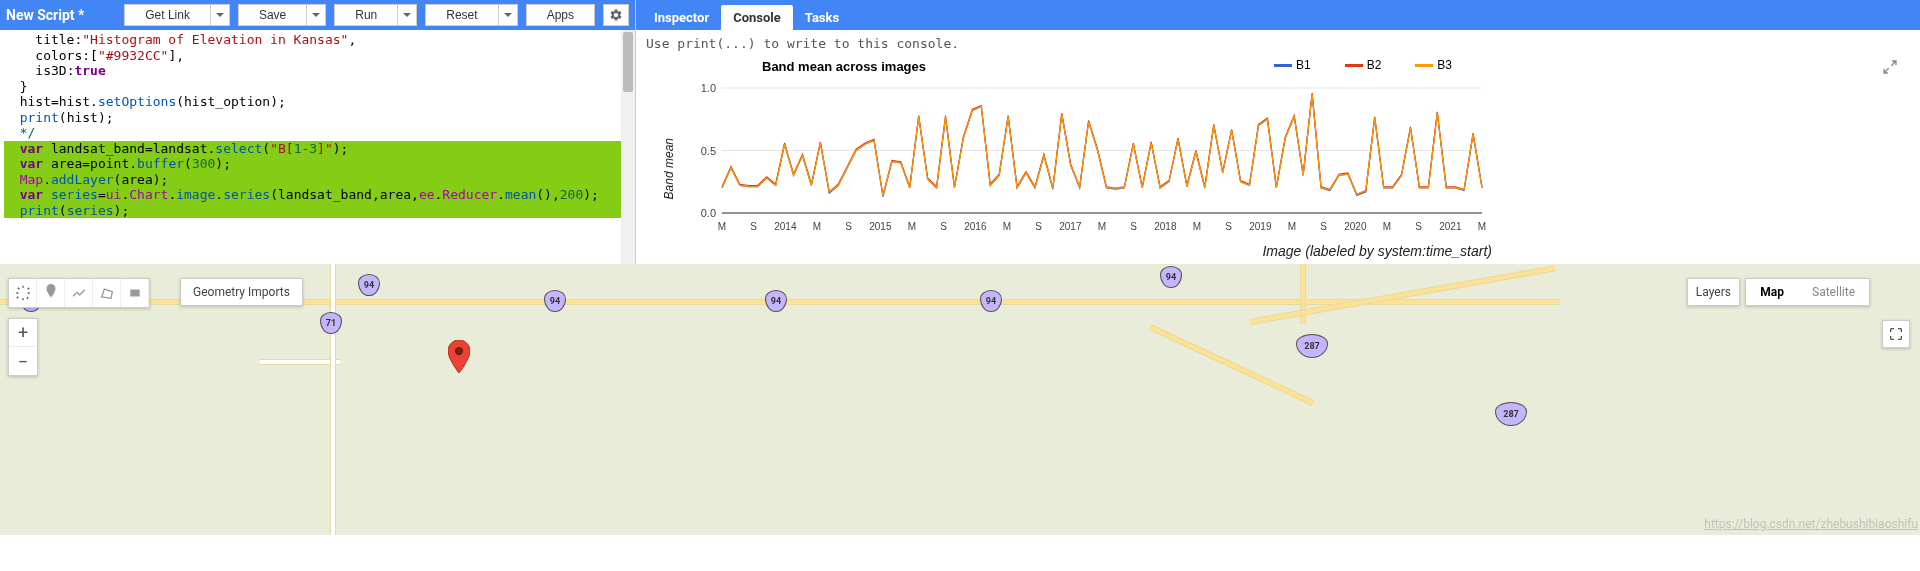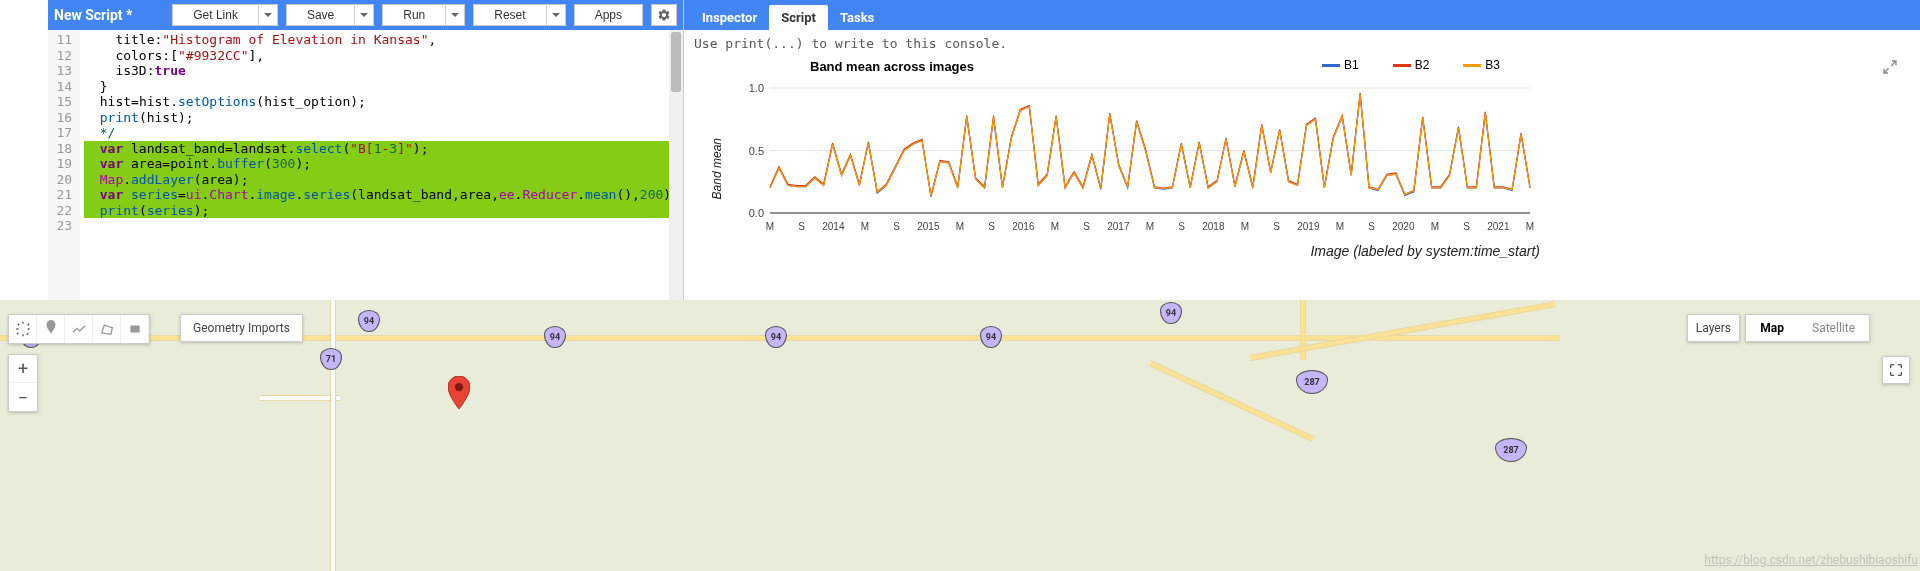--- a/index.html
+++ b/index.html
@@ -1,17 +1,17 @@
 <!DOCTYPE html>
 <html><head>
 <meta charset="utf-8">
 <style>
 * { box-sizing: border-box; margin: 0; padding: 0; }
 body { font-family: Roboto, Arial, sans-serif; font-size: 13px; background: #fff; width: 1920px; height: 571px; overflow: hidden; }
-.top-panels { display: flex; height: 300px; margin-left: 48px; }
+.top-panels { display: flex; height: 264px; }
 .left-panel { width: 636px; display: flex; flex-direction: column; border-right: 1px solid #ccc; }
 .right-panel { flex: 1; display: flex; flex-direction: column; }
 .toolbar { background: #4285f4; color: #fff; height: 30px; display: flex; align-items: center; padding: 0 6px; gap: 8px; }
 .toolbar .title { font-weight: bold; font-size: 14px; margin-right: auto; }
 .btn-group { display: flex; }
 .btn { background: #fff; color: #333; border: 1px solid #ccc; padding: 3px 20px; font-size: 12px; cursor: pointer; display: flex; align-items: center; gap: 4px; }
 .btn-drop { padding: 3px 5px; border-left: none; }
 .caret { width: 0; height: 0; border-left: 4px solid transparent; border-right: 4px solid transparent; border-top: 4px solid #666; }
 .gear-btn { background: #fff; border: 1px solid #ccc; width: 26px; height: 22px; display: flex; align-items: center; justify-content: center; cursor: pointer; }
 .editor { flex: 1; display: flex; font-family: Consolas, monospace; font-size: 13px; overflow: hidden; position: relative; background: #fff; }
@@ -106,46 +106,31 @@
       <button class="btn">
           <span>Apps</span>
         </button>
       <button class="gear-btn">
         <svg width="14" height="14" viewBox="0 0 24 24" fill="#666">
             <path d="M19.14 12.94c.04-.3.06-.61.06-.94 0-.32-.02-.64-.07-.94l2.03-1.58c.18-.14.23-.41.12-.61l-1.92-3.32c-.12-.22-.37-.29-.59-.22l-2.39.96c-.5-.38-1.03-.7-1.62-.94l-.36-2.54c-.04-.24-.24-.41-.48-.41h-3.84c-.24 0-.43.17-.47.41l-.36 2.54c-.59.24-1.13.57-1.62.94l-2.39-.96c-.22-.08-.47 0-.59.22L2.74 8.87c-.12.21-.08.47.12.61l2.03 1.58c-.05.3-.07.63-.07.94 0 .31.02.64.06.94l-2.03 1.58c-.18.14-.23.41-.12.61l1.92 3.32c.12.22.37.29.59.22l2.39-.96c.5.38 1.03.7 1.62.94l.36 2.54c.05.24.24.41.48.41h3.84c.24 0 .44-.17.47-.41l.36-2.54c.59-.24 1.13-.56 1.62-.94l2.39.96c.22.08.47 0 .59-.22l1.92-3.32c.12-.22.07-.47-.12-.61l-2.01-1.58zM12 15.6c-1.98 0-3.6-1.62-3.6-3.6s1.62-3.6 3.6-3.6 3.6 1.62 3.6 3.6-1.62 3.6-3.6 3.6z"></path>
           </svg>
       </button>
     </div>
     <div class="editor">
-      <div class="gutter" id="gutter">
-          <div>11</div>
-          <div>12</div>
-          <div>13</div>
-          <div>14</div>
-          <div>15</div>
-          <div>16</div>
-          <div>17</div>
-          <div>18</div>
-          <div>19</div>
-          <div>20</div>
-          <div>21</div>
-          <div>22</div>
-          <div>23</div>
-        </div>
       <div class="code" id="code"><div class="code-line">    <span class="id">title</span>:<span class="str">"Histogram of Elevation in Kansas"</span>,</div><div class="code-line">    <span class="id">colors</span>:[<span class="str">"#9932CC"</span>],</div><div class="code-line">    <span class="id">is3D</span>:<span class="kwd">true</span></div><div class="code-line">  }</div><div class="code-line">  <span class="id">hist</span>=<span class="id">hist</span>.<span class="fn">setOptions</span>(<span class="id">hist_option</span>);</div><div class="code-line">  <span class="fn">print</span>(<span class="id">hist</span>);</div><div class="code-line"><span class="com">  */</span></div><div class="code-line"></div><div class="code-line hl">  <span class="kwd">var</span> <span class="id">landsat_band</span>=<span class="id">landsat</span>.<span class="fn">select</span>(<span class="str">"B[<span class="num">1</span>-<span class="num">3</span>]"</span>);</div><div class="code-line hl">  <span class="kwd">var</span> <span class="id">area</span>=<span class="id">point</span>.<span class="fn">buffer</span>(<span class="num">300</span>);</div><div class="code-line hl">  <span class="cls">Map</span>.<span class="fn">addLayer</span>(<span class="id">area</span>);</div><div class="code-line hl">  <span class="kwd">var</span> <span class="fn">series</span>=<span class="cls">ui</span>.<span class="cls">Chart</span>.<span class="fn">image</span>.<span class="fn">series</span>(<span class="id">landsat_band</span>,<span class="id">area</span>,<span class="cls">ee</span>.<span class="cls">Reducer</span>.<span class="fn">mean</span>(),<span class="num">200</span>);</div><div class="code-line hl">  <span class="fn">print</span>(<span class="fn">series</span>);</div></div>
       <div class="scroll-v">
           <div class="scroll-thumb"></div>
         </div>
     </div>
   </div>
 
   <div class="right-panel">
     <div class="tabs">
       <div class="tab">Inspector</div>
-      <div class="tab active">Script</div>
+      <div class="tab active">Console</div>
       <div class="tab">Tasks</div>
     </div>
     <div class="console-body">
       <div class="console-hint">Use print(...) to write to this console.</div>
       <div class="chart-box">
         <span class="expand-icon">
           <svg width="16" height="16" viewBox="0 0 24 24" fill="none" stroke="#888" stroke-width="2">
               <path d="M15 3h6v6M9 21H3v-6M21 3l-7 7M3 21l7-7"></path>
             </svg>
         </span>

